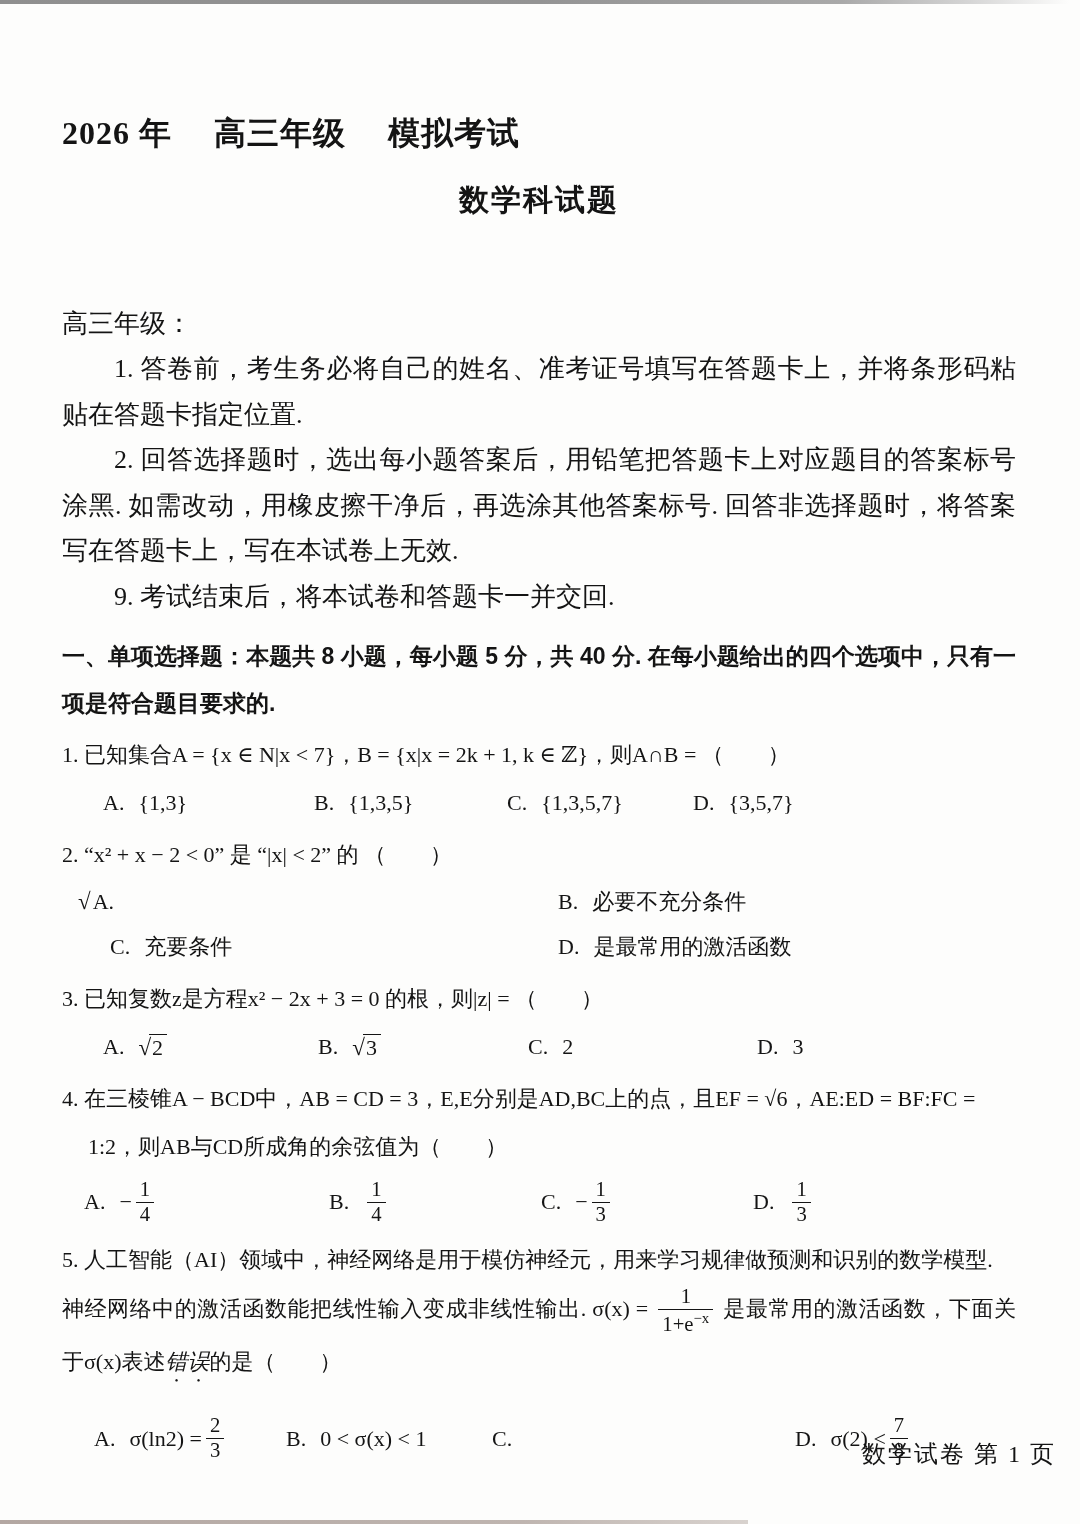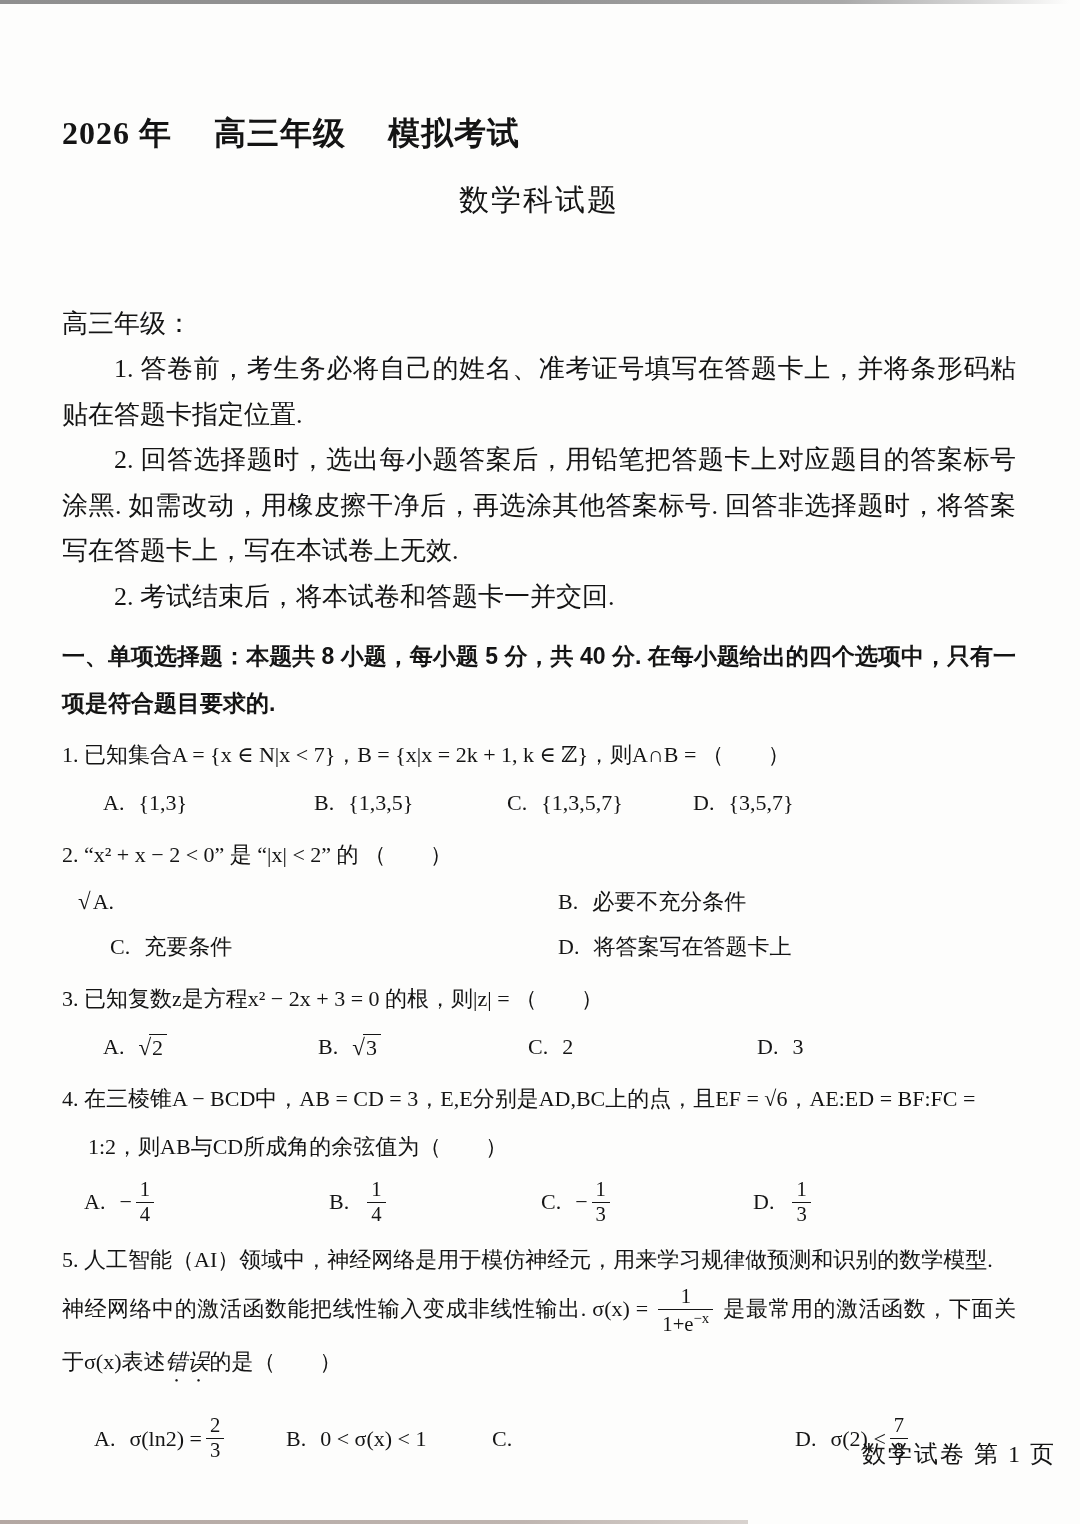--- a/index.html
+++ b/index.html
@@ -18,21 +18,21 @@
   }
   .botline{
     position:absolute;bottom:0;left:0;width:748px;height:4px;
     background:linear-gradient(90deg,#b3a7a2 0%,#bfb5b0 70%,#d8d2ce 100%);
   }
   .content{padding:112px 64px 0 62px;}
   h1.title{
     margin:0;font-size:32px;font-weight:bold;text-align:left;letter-spacing:1px;
   }
   h2.subtitle{
-    margin:24px 0 0;font-size:30px;font-weight:normal;text-align:center;letter-spacing:2px;
+    margin:24px 0 0;font-size:30px;font-weight:bold;text-align:center;letter-spacing:2px;
   }
   .notice-head{
     margin:80px 0 0;font-size:26px;line-height:45px;
   }
   .body-p{
     margin:0;font-size:26px;line-height:45.5px;text-align:justify;text-indent:2em;
   }
   .sec-head{
     margin:14px 0 0;
     font-family:"Liberation Sans","DejaVu Sans",sans-serif;
@@ -80,21 +80,21 @@
   <div class="topline"></div>
 
   <div class="content">
 
     <h1 class="title">2026 年　 高三年级　 模拟考试</h1>
     <h2 class="subtitle">数学科试题</h2>
 
     <p class="notice-head">高三年级：</p>
     <p class="body-p">1. 答卷前，考生务必将自己的姓名、准考证号填写在答题卡上，并将条形码粘贴在答题卡指定位置.</p>
     <p class="body-p">2. 回答选择题时，选出每小题答案后，用铅笔把答题卡上对应题目的答案标号涂黑. 如需改动，用橡皮擦干净后，再选涂其他答案标号. 回答非选择题时，将答案写在答题卡上，写在本试卷上无效.</p>
-    <p class="body-p">2. 考试结束后，将本试卷和答题卡一并交回.</p>
+    <p class="body-p">9. 考试结束后，将本试卷和答题卡一并交回.</p>
 
     <p class="sec-head">一、单项选择题：本题共 8 小题，每小题 5 分，共 40 分. 在每小题给出的四个选项中，只有一项是符合题目要求的.</p>
 
     <p class="stem">1.  已知集合A = {x ∈ N|x &lt; 7}，B = {x|x = 2k + 1, k ∈ ℤ}，则A∩B = （　　）</p>
     <div class="optrow" style="padding-left:41px;">
       <span class="opt" style="width:211px;">
         <span class="olabel">A.</span>
         <span>{1,3}</span>
       </span>
       <span class="opt" style="width:193px;">
@@ -122,21 +122,21 @@
         <span>必要不充分条件</span>
       </span>
     </div>
     <div class="optrow" style="padding-left:48px;line-height:45px;height:45px;">
       <span class="opt" style="width:448px;">
         <span class="olabel">C.</span>
         <span>充要条件</span>
       </span>
       <span class="opt">
         <span class="olabel">D.</span>
-        <span>将答案写在答题卡上</span>
+        <span>是最常用的激活函数</span>
       </span>
     </div>
 
     <p class="stem" style="margin-top:6px;">3.  已知复数z是方程x² − 2x + 3 = 0 的根，则|z| = （　　）</p>
     <div class="optrow" style="padding-left:41px;">
       <span class="opt" style="width:215px;">
         <span class="olabel">A.</span>
         <span class="sqrt">
             <span class="sqrt-sign">√</span>
             <span class="sqrt-val">2</span>

